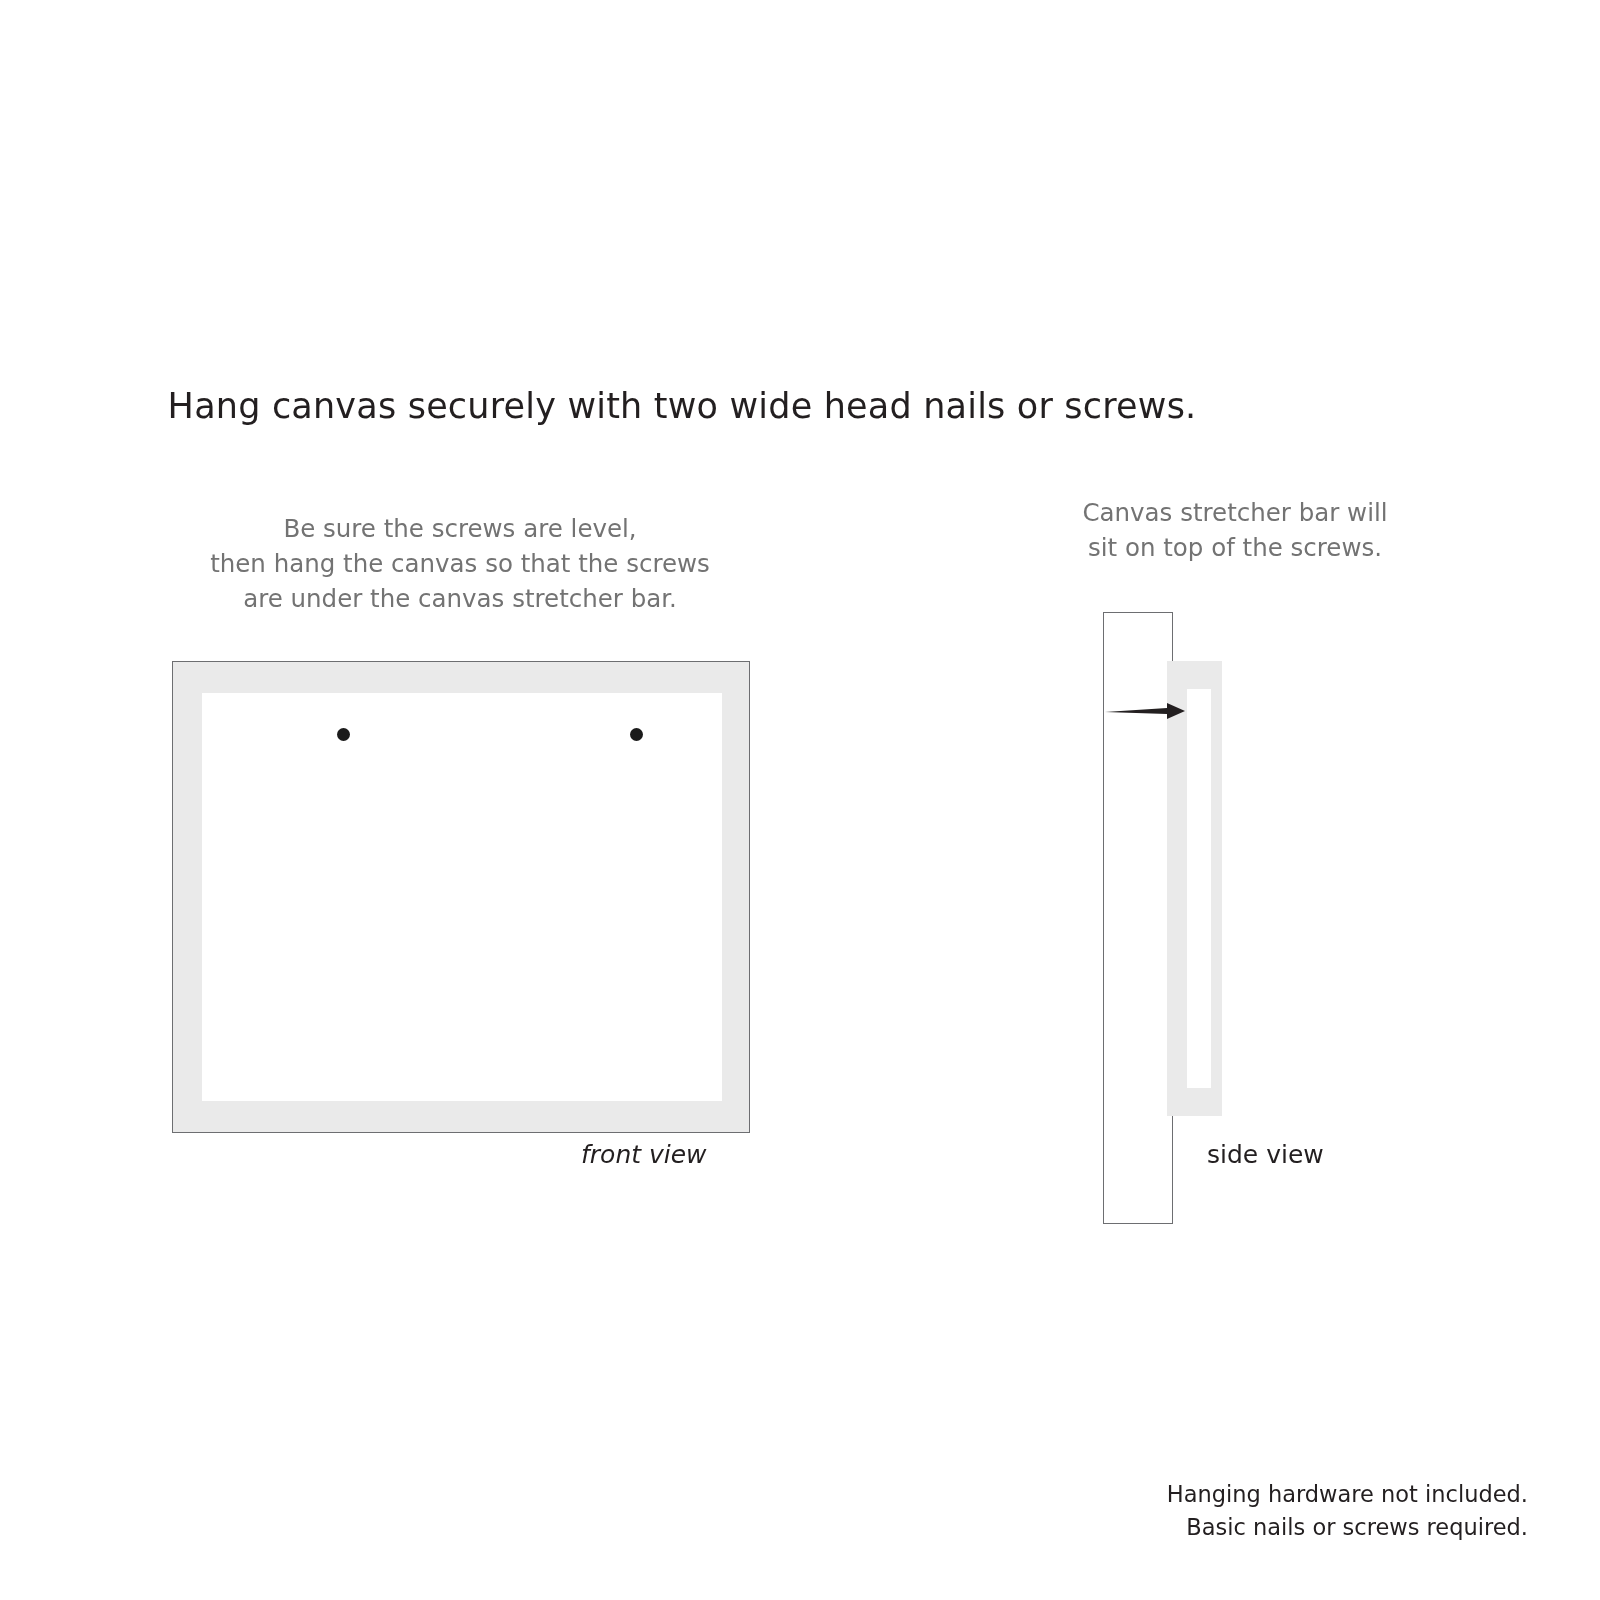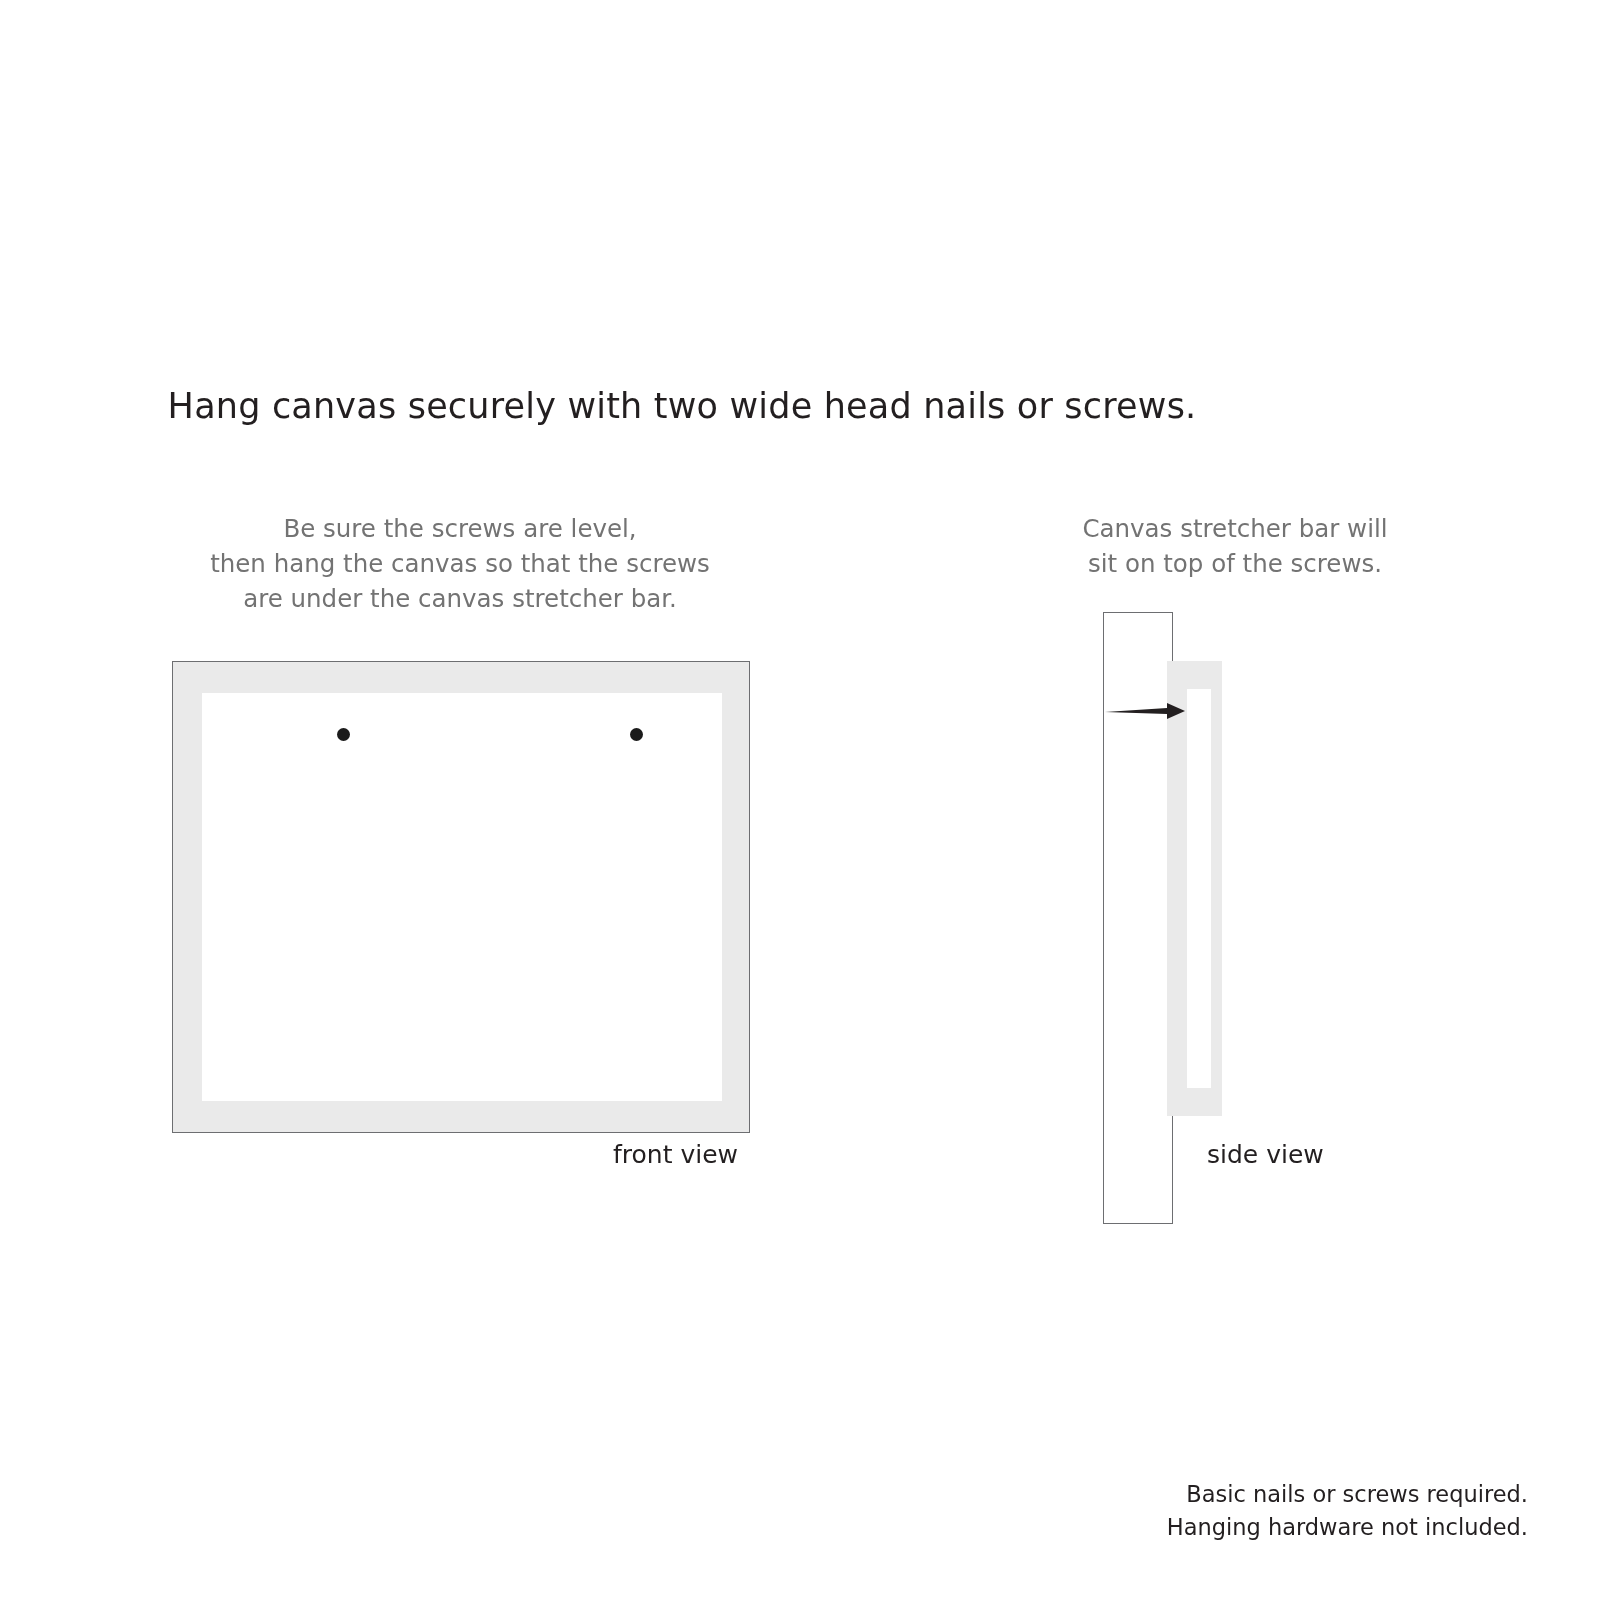--- a/index.html
+++ b/index.html
@@ -42,21 +42,21 @@
     line-height: 1.42;
     text-align: center;
     color: #737373;
   }
   .caption-left {
     top: 512px;
     left: 150px;
     width: 620px;
   }
   .caption-right {
-    top: 512px;
+    top: 496px;
     left: 905px;
     width: 660px;
   }
 
   
   .front-view {
     position: absolute;
     left: 172px;
     top: 661px;
     width: 578px;
@@ -82,21 +82,21 @@
   }
   .screw-left  { left: 135px; top: 35px; }
   .screw-right { left: 428px; top: 35px; }
 
   .view-label {
     position: absolute;
     font-size: 25px;
     color: #231f20;
     white-space: nowrap;
   }
-  .label-front { left: 613px; top: 1140px; }
+  .label-front { left: 581px; top: 1140px; font-style: italic; }
   .label-side  { left: 1187px; top: 1140px; margin-left: 20px; }
 
   
   .side-wall {
     position: absolute;
     left: 1103px;
     top: 612px;
     width: 70px;
     height: 612px;
     border: 1.5px solid #6d6e71;
@@ -163,17 +163,17 @@
   <div class="side-wall"></div>
   <div class="side-canvas">
     <div class="side-canvas-inner"></div>
   </div>
   <svg class="nail" viewBox="0 0 85 22" aria-hidden="true">
     <path d="M0 12 L62 8 L62 3 L80 11 L62 19 L62 14 Z" fill="#231f20"></path>
   </svg>
   <div class="view-label label-side">side view</div>
 
   <div class="footer">
+    <div>Hanging hardware not included.</div>
     <div>Basic nails or screws required.</div>
-    <div>Hanging hardware not included.</div>
   </div>
 
 </div>
 
 </body></html>

